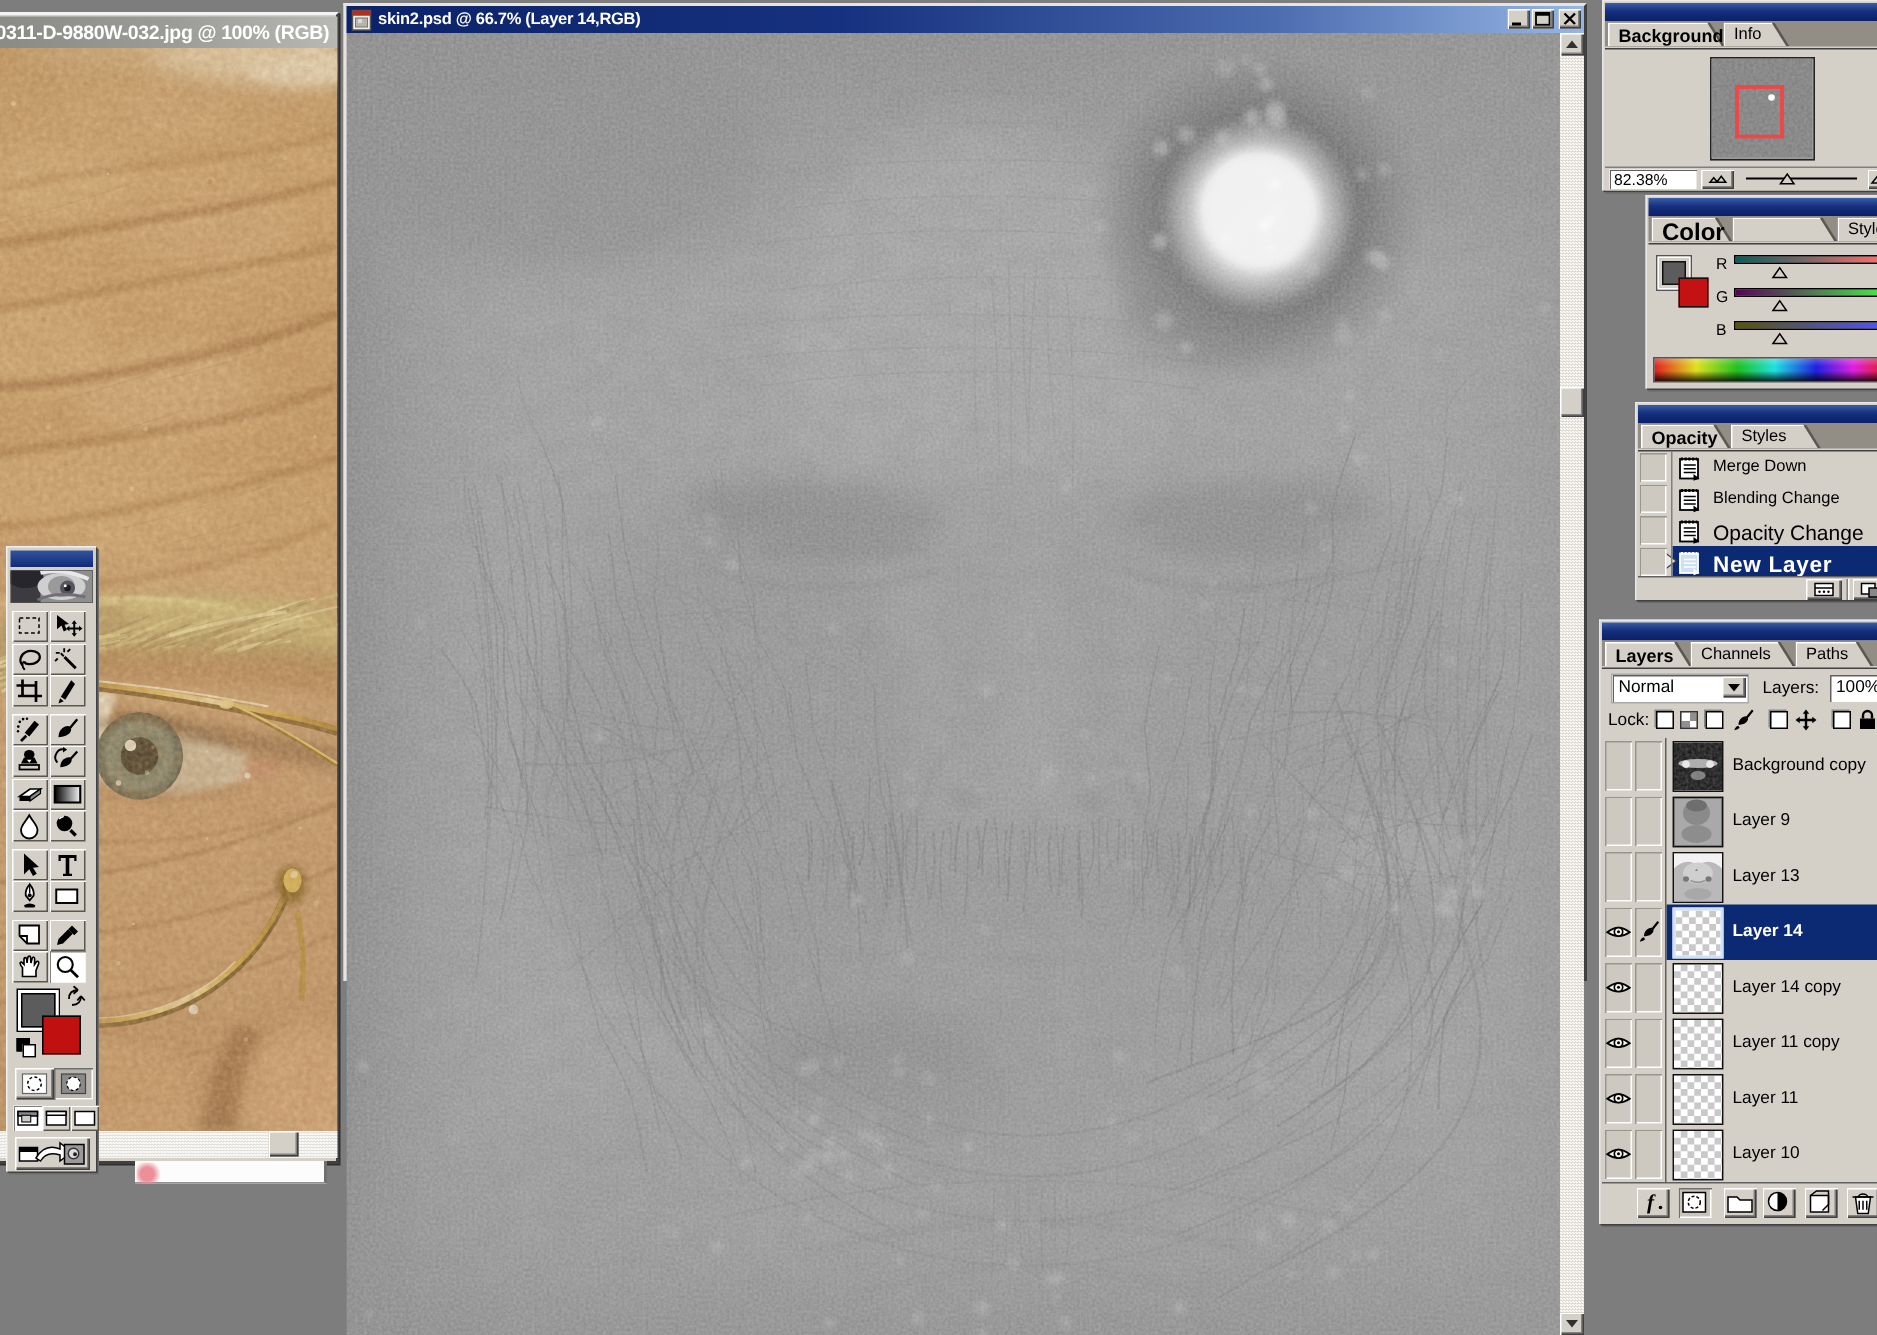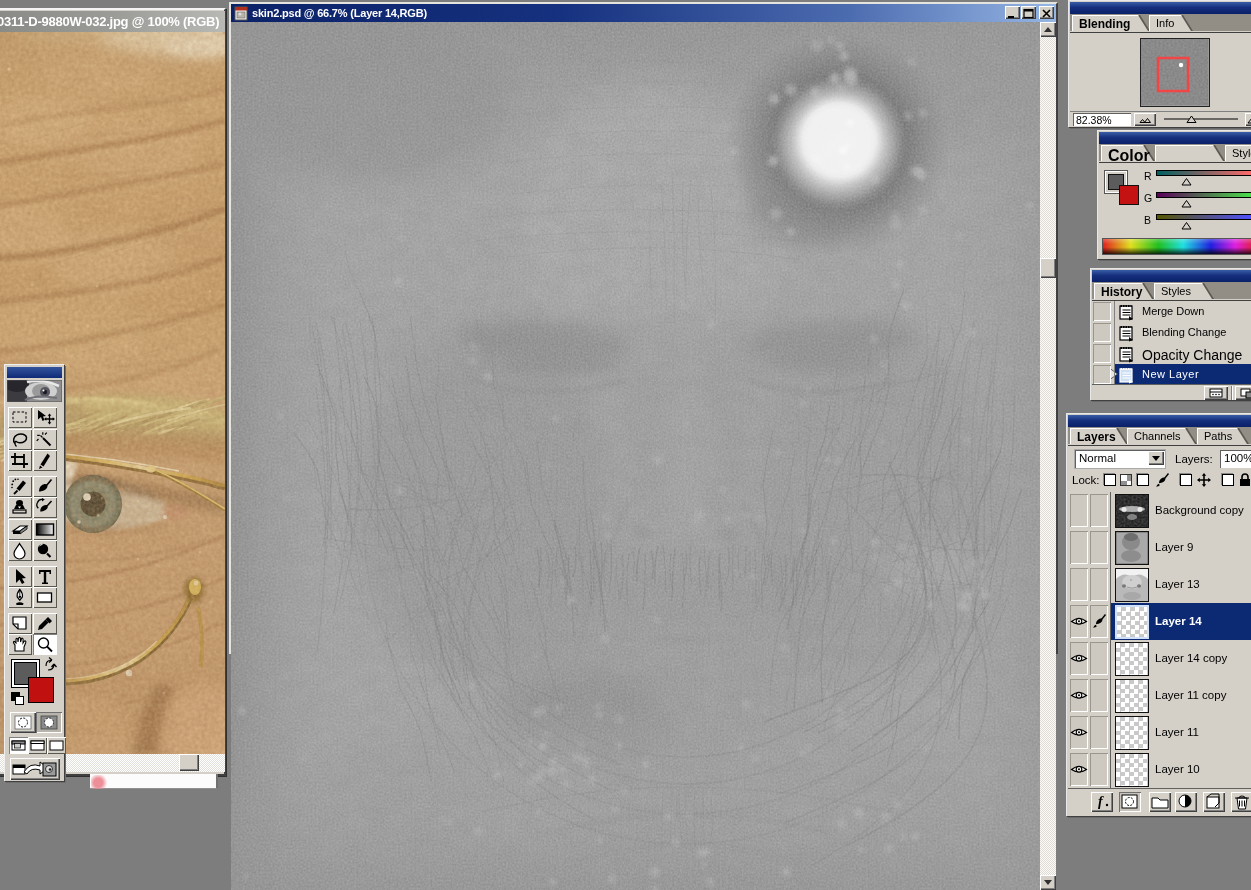--- a/index.html
+++ b/index.html
@@ -1185,21 +1185,21 @@
 <rect x="33" y="5" width="13" height="13" fill="#9a9a9a" stroke="#000"></rect>
         <circle cx="39" cy="11" r="3.5" fill="#ddd" stroke="#333"></circle>
         <circle cx="40" cy="11.5" r="1.3" fill="#222"></circle>
       </svg></div>
   </div>
 <div class="pal" style="left:1068px;top:0px;width:190px;height:127px;">
     <div class="navybar"></div>
     <div class="tabrow" style="height:17px;"></div>
     <div class="abs" style="left:3px;width:78px;top:14px;height:16px;background:#5a5852;clip-path:polygon(0 0,calc(100% - 10px) 0,100% 100%,0 100%);"></div>
     <div class="abs" style="left:3px;width:76px;top:14px;height:16px;background:#d4d0c8;clip-path:polygon(0 0,calc(100% - 10px) 0,100% 100%,0 100%);border-top:1px solid #fff;border-left:1px solid #fff;"></div>
-    <div class="abs" style="left:10px;top:16px;font-weight:bold;font-size:12px;white-space:nowrap;">Blending</div>
+    <div class="abs" style="left:10px;top:16px;font-weight:bold;font-size:12px;white-space:nowrap;">Background</div>
     <div class="abs" style="left:80px;width:44px;top:14px;height:16px;background:#5a5852;clip-path:polygon(0 0,calc(100% - 10px) 0,100% 100%,0 100%);"></div>
     <div class="abs" style="left:80px;width:42px;top:14px;height:16px;background:#d4d0c8;clip-path:polygon(0 0,calc(100% - 10px) 0,100% 100%,0 100%);border-top:1px solid #fff;border-left:1px solid #fff;"></div>
     <div class="abs" style="left:87px;top:16px;font-weight:normal;font-size:11px;white-space:nowrap;">Info</div>
     <div class="abs" style="left:1px;top:31px;width:189px;height:79px;background:#d4d0c8;border-top:1px solid #404040;">
       <div class="abs" style="left:70px;top:5px;width:70px;height:69px;border:1.5px solid #222;background:#9a9a9a;">
 <svg width="67" height="66">
           <filter color-interpolation-filters="sRGB" id="nnav">
             <feTurbulence type="fractalNoise" baseFrequency="0.5" numOctaves="3" seed="4"></feTurbulence>
             <feColorMatrix type="matrix" values="0 0 0 0 0.48 0 0 0 0 0.48 0 0 0 0 0.48 0 0 0 1 0"></feColorMatrix>
             <feComposite operator="in" in2="SourceGraphic"></feComposite>
@@ -1257,21 +1257,21 @@
         <path d="M26 9 l4.5 -6.5 4.5 6.5 Z" fill="#d4d0c8" stroke="#000"></path>
       </svg>
     </div>
     <div class="abs" style="left:4px;top:107px;width:156px;height:17px;border:1px solid #555;background:linear-gradient(180deg,rgba(255,255,255,0.25),rgba(255,255,255,0) 35%,rgba(0,0,0,0) 55%,rgba(0,0,0,0.8)),linear-gradient(90deg,#e02020,#e0e020 18%,#20c020 36%,#20e0e0 52%,#2020e0 70%,#e020e0 86%,#e02020);"></div>
   </div>
 <div class="pal" style="left:1090px;top:268px;width:170px;height:132px;">
     <div class="navybar"></div>
     <div class="tabrow"></div>
     <div class="abs" style="left:3px;width:60px;top:14px;height:16px;background:#5a5852;clip-path:polygon(0 0,calc(100% - 10px) 0,100% 100%,0 100%);"></div>
     <div class="abs" style="left:3px;width:58px;top:14px;height:16px;background:#d4d0c8;clip-path:polygon(0 0,calc(100% - 10px) 0,100% 100%,0 100%);border-top:1px solid #fff;border-left:1px solid #fff;"></div>
-    <div class="abs" style="left:10px;top:16px;font-weight:bold;font-size:12px;white-space:nowrap;">History</div>
+    <div class="abs" style="left:10px;top:16px;font-weight:bold;font-size:12px;white-space:nowrap;">Opacity</div>
     <div class="abs" style="left:63px;width:60px;top:14px;height:16px;background:#5a5852;clip-path:polygon(0 0,calc(100% - 10px) 0,100% 100%,0 100%);"></div>
     <div class="abs" style="left:63px;width:58px;top:14px;height:16px;background:#d4d0c8;clip-path:polygon(0 0,calc(100% - 10px) 0,100% 100%,0 100%);border-top:1px solid #fff;border-left:1px solid #fff;"></div>
     <div class="abs" style="left:70px;top:16px;font-weight:normal;font-size:11px;white-space:nowrap;">Styles</div>
     <div class="abs" style="left:1px;top:31px;width:169px;height:84px;background:#d4d0c8;border-top:1px solid #404040;">
       <div class="abs" style="left:26px;top:2px;width:17px;height:18px;"><svg width="17" height="18" viewBox="0 0 17 18">
           <rect x="2" y="3" width="12" height="13" fill="#fff" stroke="#000" stroke-width="1.2"></rect>
           <path d="M2.5 3 h11" stroke="#000" stroke-width="2" stroke-dasharray="1.5 1"></path>
           <path d="M4.5 7 h8 M4.5 9.5 h8 M4.5 12 h8" stroke="#000" stroke-width="1.1"></path>
           <path d="M11 13 l4 3 -4 1.5 Z" fill="#000"></path>
         </svg></div>
@@ -1296,21 +1296,21 @@
       <div class="abs" style="left:23px;top:63px;width:146px;height:21px;background:#0c2a74;"></div>
       <svg class="abs" style="left:16px;top:66px" width="10" height="14">
         <path d="M2 1.5 L9.5 7 L2 12.5 Z" fill="#e8e6e0" stroke="#404040" stroke-width="0.8"></path>
       </svg>
       <div class="abs" style="left:26px;top:65px;width:17px;height:18px;"><svg width="17" height="18" viewBox="0 0 17 18">
           <rect x="2" y="3" width="12" height="13" fill="#cfe0f4" stroke="#fff" stroke-width="1.2"></rect>
           <path d="M2.5 3 h11" stroke="#fff" stroke-width="2" stroke-dasharray="1.5 1"></path>
           <path d="M4.5 7 h8 M4.5 9.5 h8 M4.5 12 h8" stroke="#fff" stroke-width="1.1"></path>
           <path d="M11 13 l4 3 -4 1.5 Z" fill="#fff"></path>
         </svg></div>
-      <div class="abs" style="left:50px;top:67px;font-size:11px;font-weight:normal;color:#fff;letter-spacing:0.5px;">New Layer</div>
+      <div class="abs" style="left:50px;top:67px;font-size:15px;font-weight:bold;color:#fff;letter-spacing:0.5px;">New Layer</div>
       <div class="abs" style="left:1px;top:64px;width:18px;height:19px;background:#cdc9c1;box-shadow:inset 1px 1px 0 #9a968e,inset -1px -1px 0 #fff;"></div>
       <div class="abs" style="left:22px;top:0;width:1px;height:84px;background:#808080;"></div>
     </div>
     <div class="abs" style="left:1px;top:115px;width:169px;height:16px;background:#d4d0c8;border-top:1px solid #606060;">
       <div class="abs btn3d" style="left:112px;top:1px;width:24px;height:14px;"><svg width="24" height="14">
           <rect x="6" y="3" width="12" height="8" fill="#fff" stroke="#000"></rect>
           <path d="M6 6 h12" stroke="#000"></path>
           <circle cx="9" cy="8.5" r="0.8" fill="#000"></circle>
           <circle cx="12" cy="8.5" r="0.8" fill="#000"></circle>
           <circle cx="15" cy="8.5" r="0.8" fill="#000"></circle>

